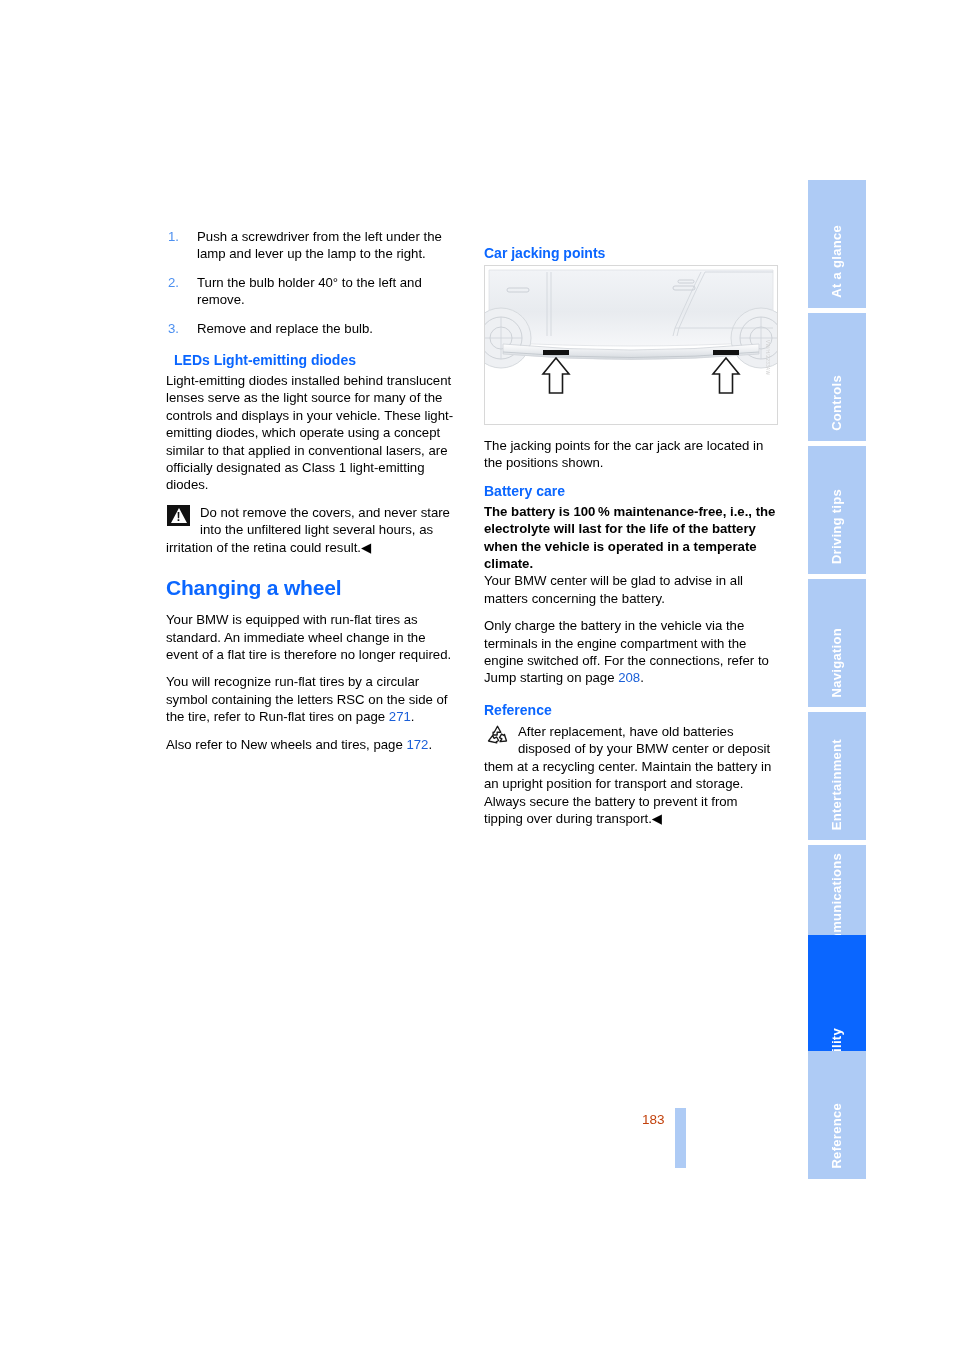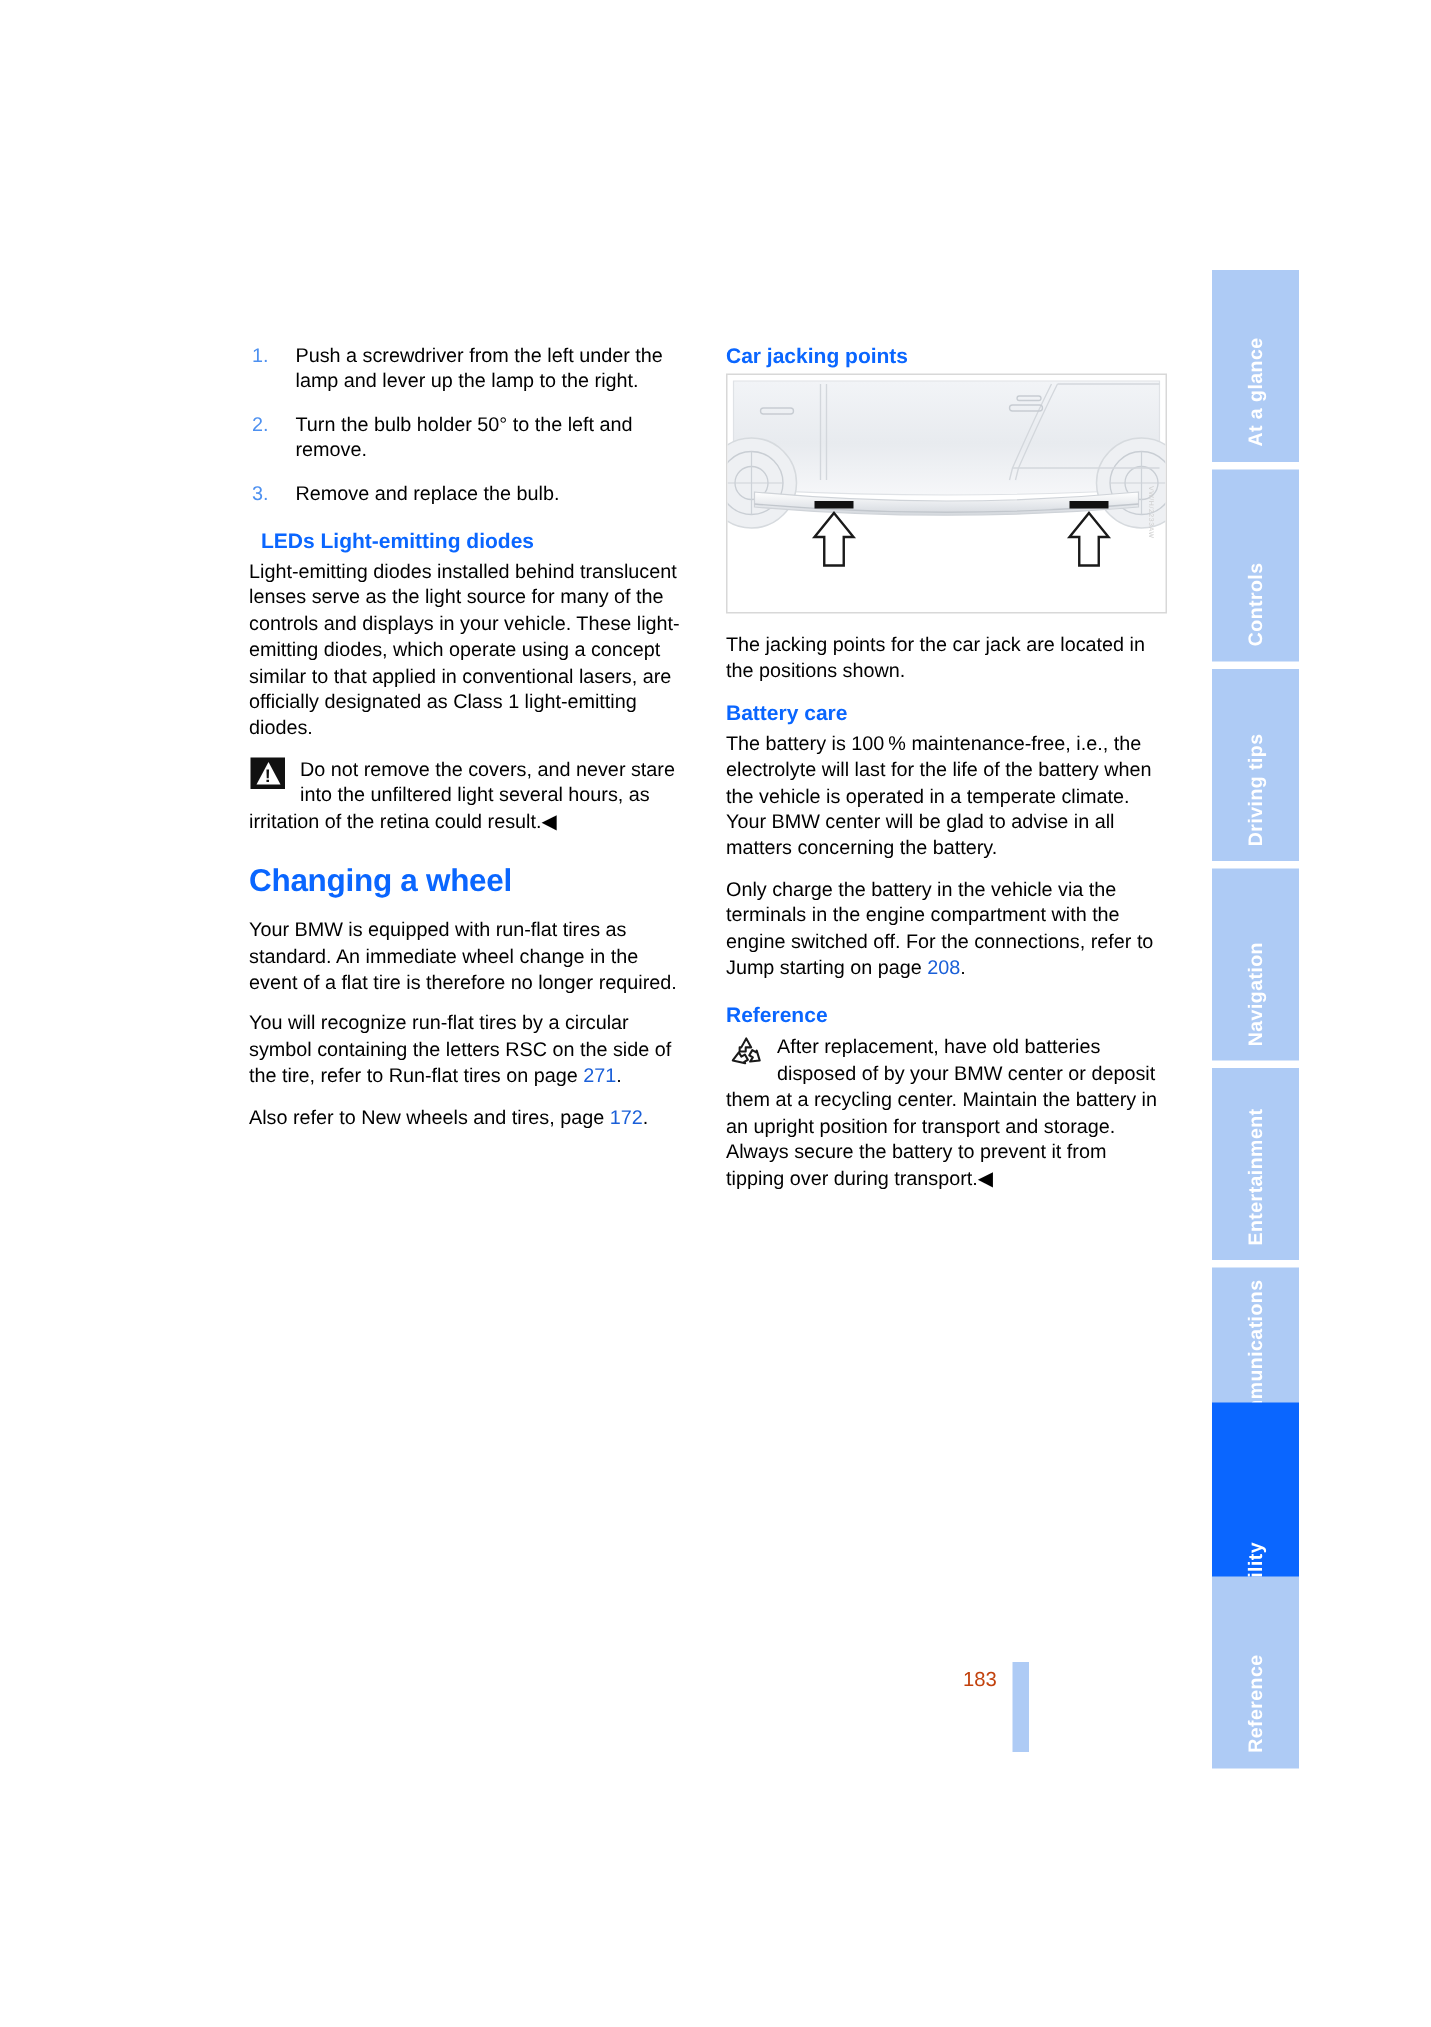--- a/index.html
+++ b/index.html
@@ -57,24 +57,24 @@
   }
 
   
   .col {
     position: absolute;
     width: 292px;
     font-size: 13.2px;
     line-height: 17.4px;
   }
   .col-left  { left: 166px; top: 228px; }
-  .col-right { left: 484px; top: 228px; }
+  .col-right { left: 484px; top: 244px; }
 
   p { margin: 0 0 10px 0; }
-  p.tight { margin-bottom: 0; }
+  p.tight { margin-bottom: 0; font-weight: bold; }
 
   
   h1.sec {
     font-size: 21px;
     font-weight: bold;
     color: #0a66ff;
     margin: 20px 0 11px 0;
     line-height: 24px;
     letter-spacing: -0.2px;
   }
@@ -245,21 +245,21 @@
 
   <div class="col col-left">
 
     <ol class="steps">
       <li>
         <span class="num">1.</span>
         <span>Push a screwdriver from the left under the lamp and lever up the lamp to the right.</span>
       </li>
       <li>
         <span class="num">2.</span>
-        <span>Turn the bulb holder 50° to the left and remove.</span>
+        <span>Turn the bulb holder 40° to the left and remove.</span>
       </li>
       <li>
         <span class="num">3.</span>
         <span>Remove and replace the bulb.</span>
       </li>
     </ol>
 
     <h2 class="sub indent">LEDs Light-emitting diodes</h2>
     <p>Light-emitting diodes installed behind translucent lenses serve as the light source for many of the controls and displays in your vehicle. These light-emitting diodes, which operate using a concept similar to that applied in conventional lasers, are officially designated as Class 1 light-emitting diodes.</p>
 

